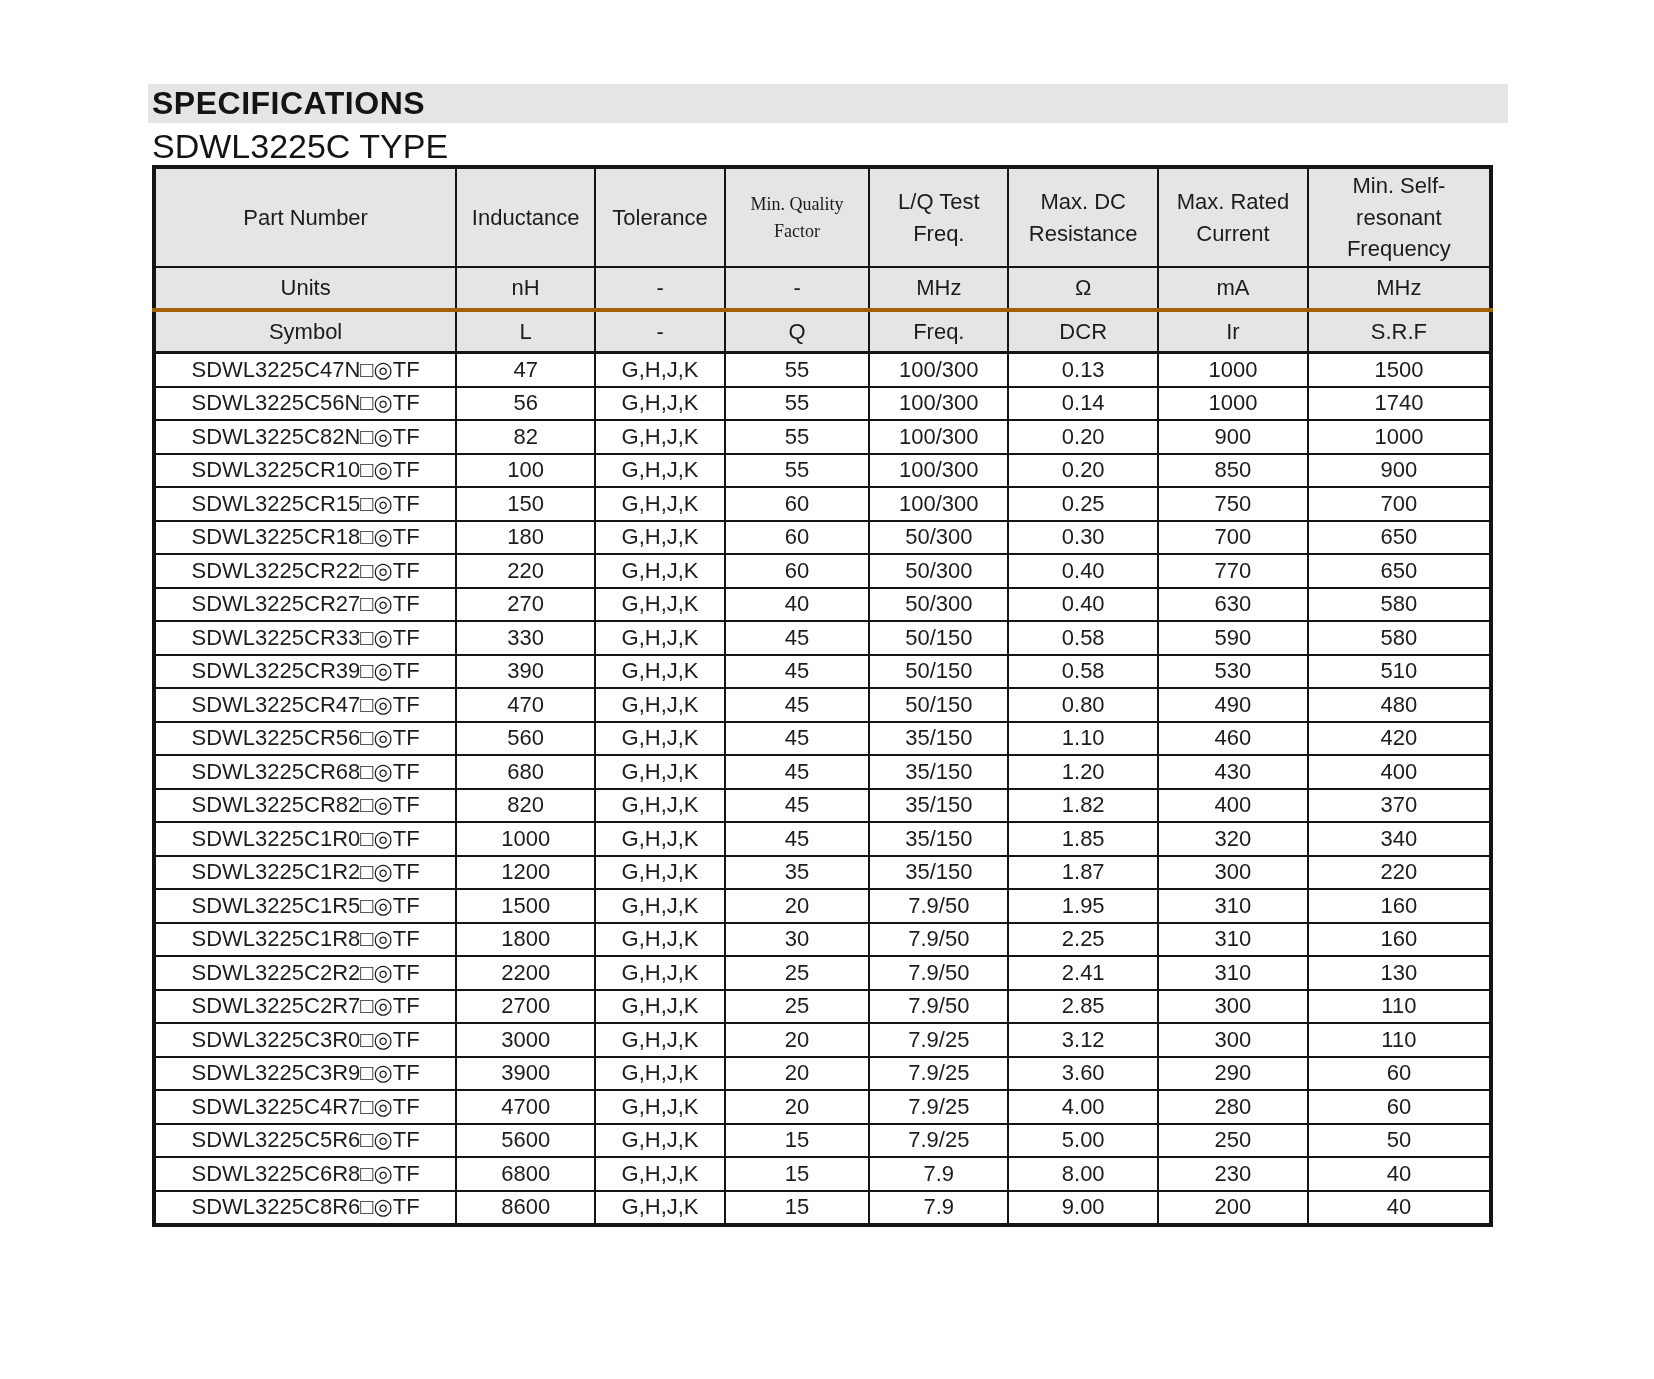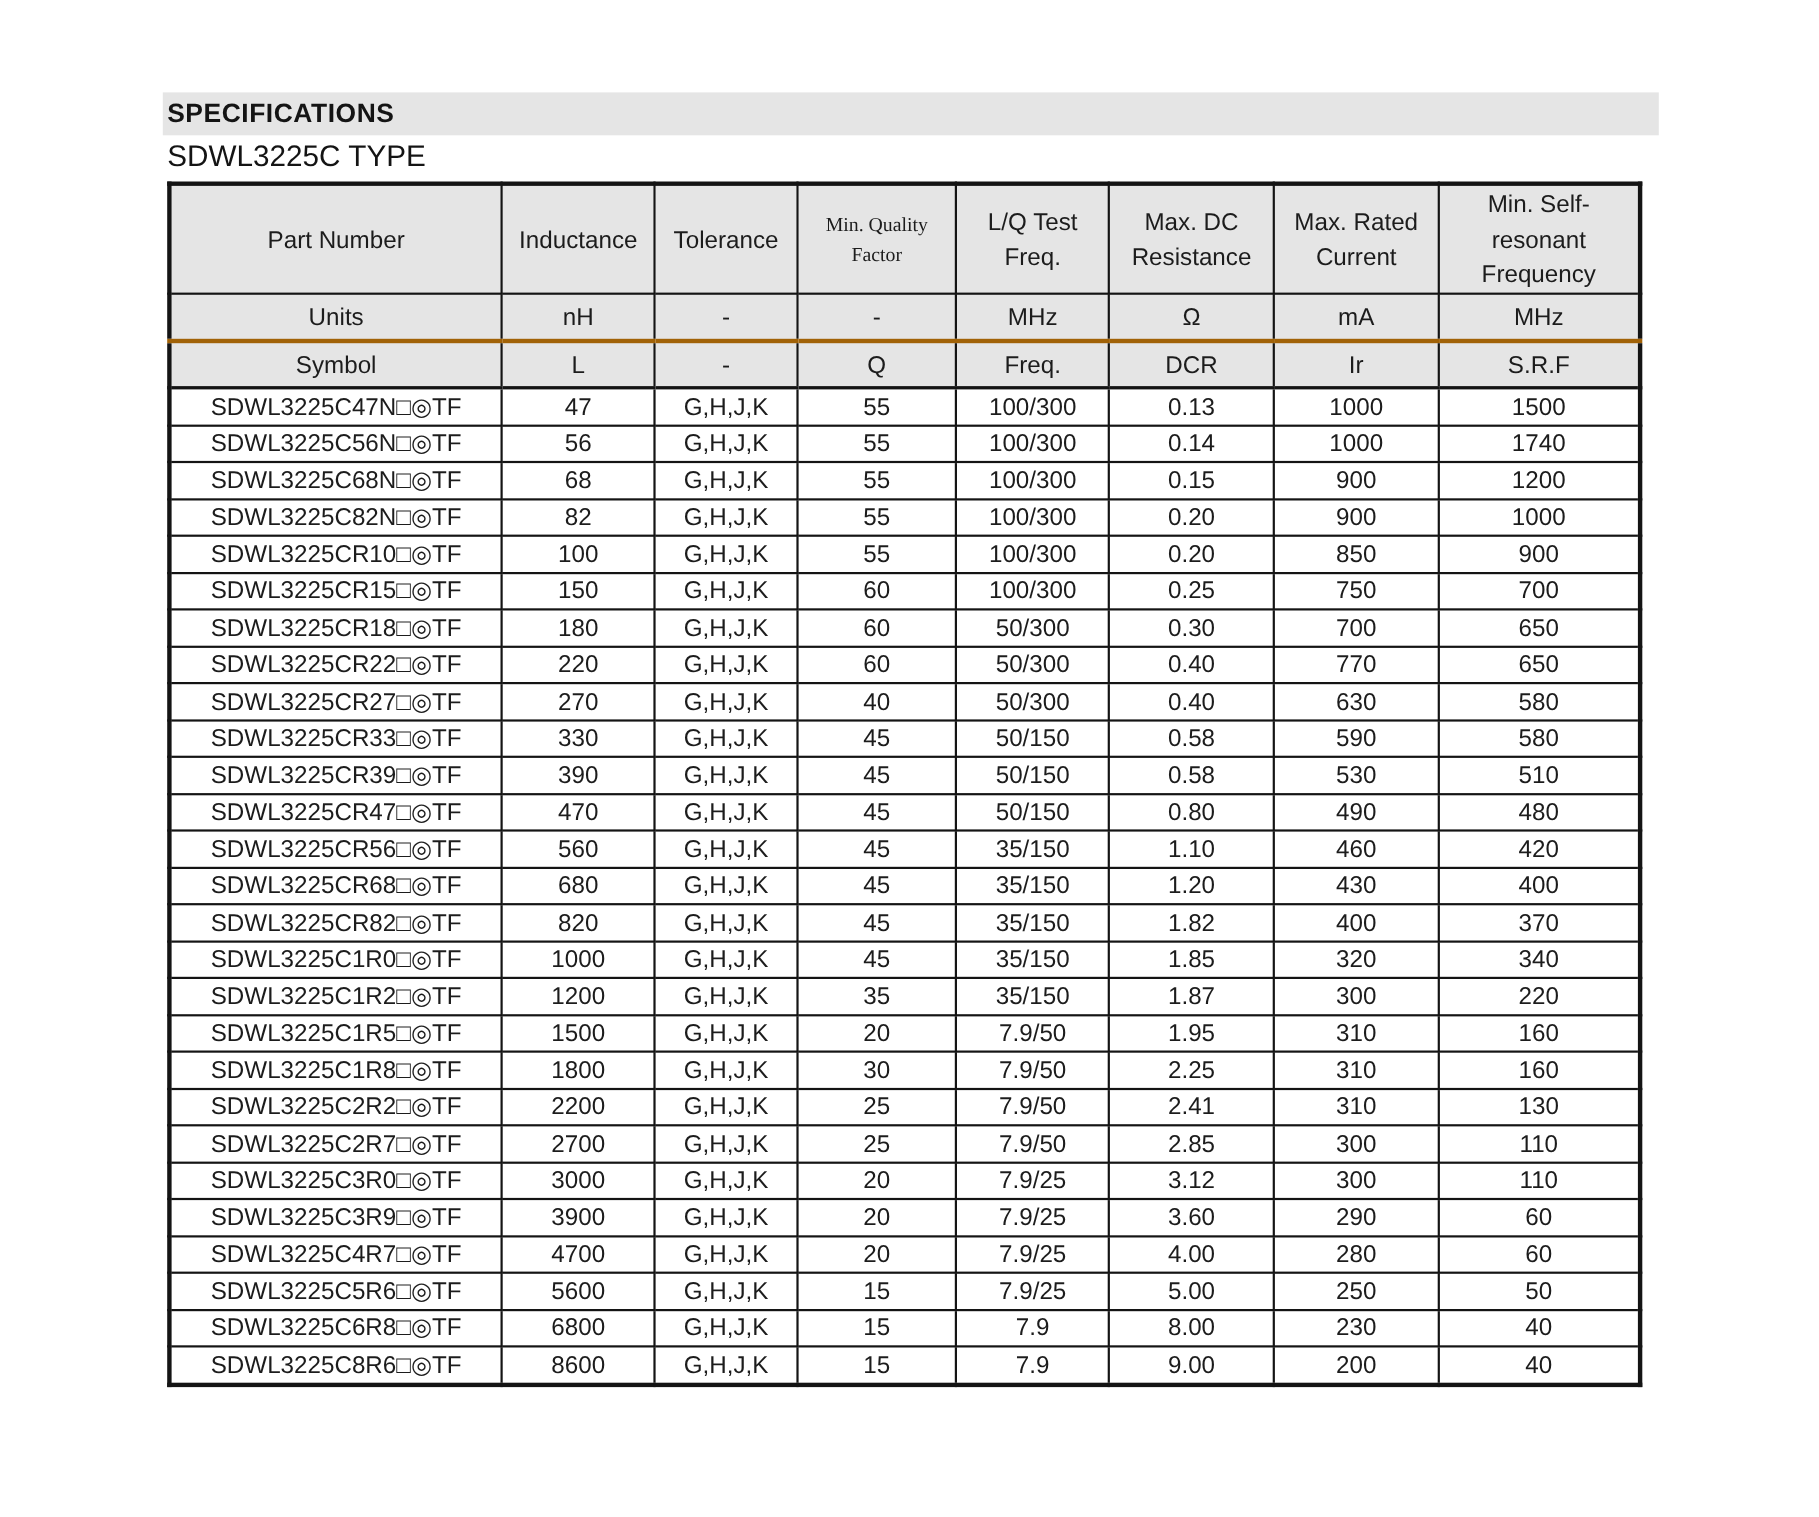--- a/index.html
+++ b/index.html
@@ -20,32 +20,32 @@
   }
   .title-bar {
     position: absolute;
     left: 148px;
     top: 84px;
     width: 1360px;
     height: 39px;
     background: #e5e5e5;
   }
   .title-bar .title-text {
-    font-size: 24px;
+    font-size: 32px;
     font-weight: bold;
     line-height: 39px;
     padding-left: 4px;
     letter-spacing: 0.5px;
     color: #141414;
   }
   .subtitle {
     position: absolute;
     left: 152px;
     top: 127px;
-    font-size: 27px;
+    font-size: 34px;
     color: #141414;
   }
   table.spec-table {
     position: absolute;
     left: 152px;
     top: 165px;
     width: 1341px;
     border-collapse: collapse;
     table-layout: fixed;
     border: 4px solid #141414;
@@ -154,30 +154,20 @@
           <td>SDWL3225C56N□◎TF</td>
           <td>56</td>
           <td>G,H,J,K</td>
           <td>55</td>
           <td>100/300</td>
           <td>0.14</td>
           <td>1000</td>
           <td>1740</td>
         </tr>
         <tr>
-          <td>SDWL3225C68N□◎TF</td>
-          <td>68</td>
-          <td>G,H,J,K</td>
-          <td>55</td>
-          <td>100/300</td>
-          <td>0.15</td>
-          <td>900</td>
-          <td>1200</td>
-        </tr>
-        <tr>
           <td>SDWL3225C82N□◎TF</td>
           <td>82</td>
           <td>G,H,J,K</td>
           <td>55</td>
           <td>100/300</td>
           <td>0.20</td>
           <td>900</td>
           <td>1000</td>
         </tr>
         <tr>

